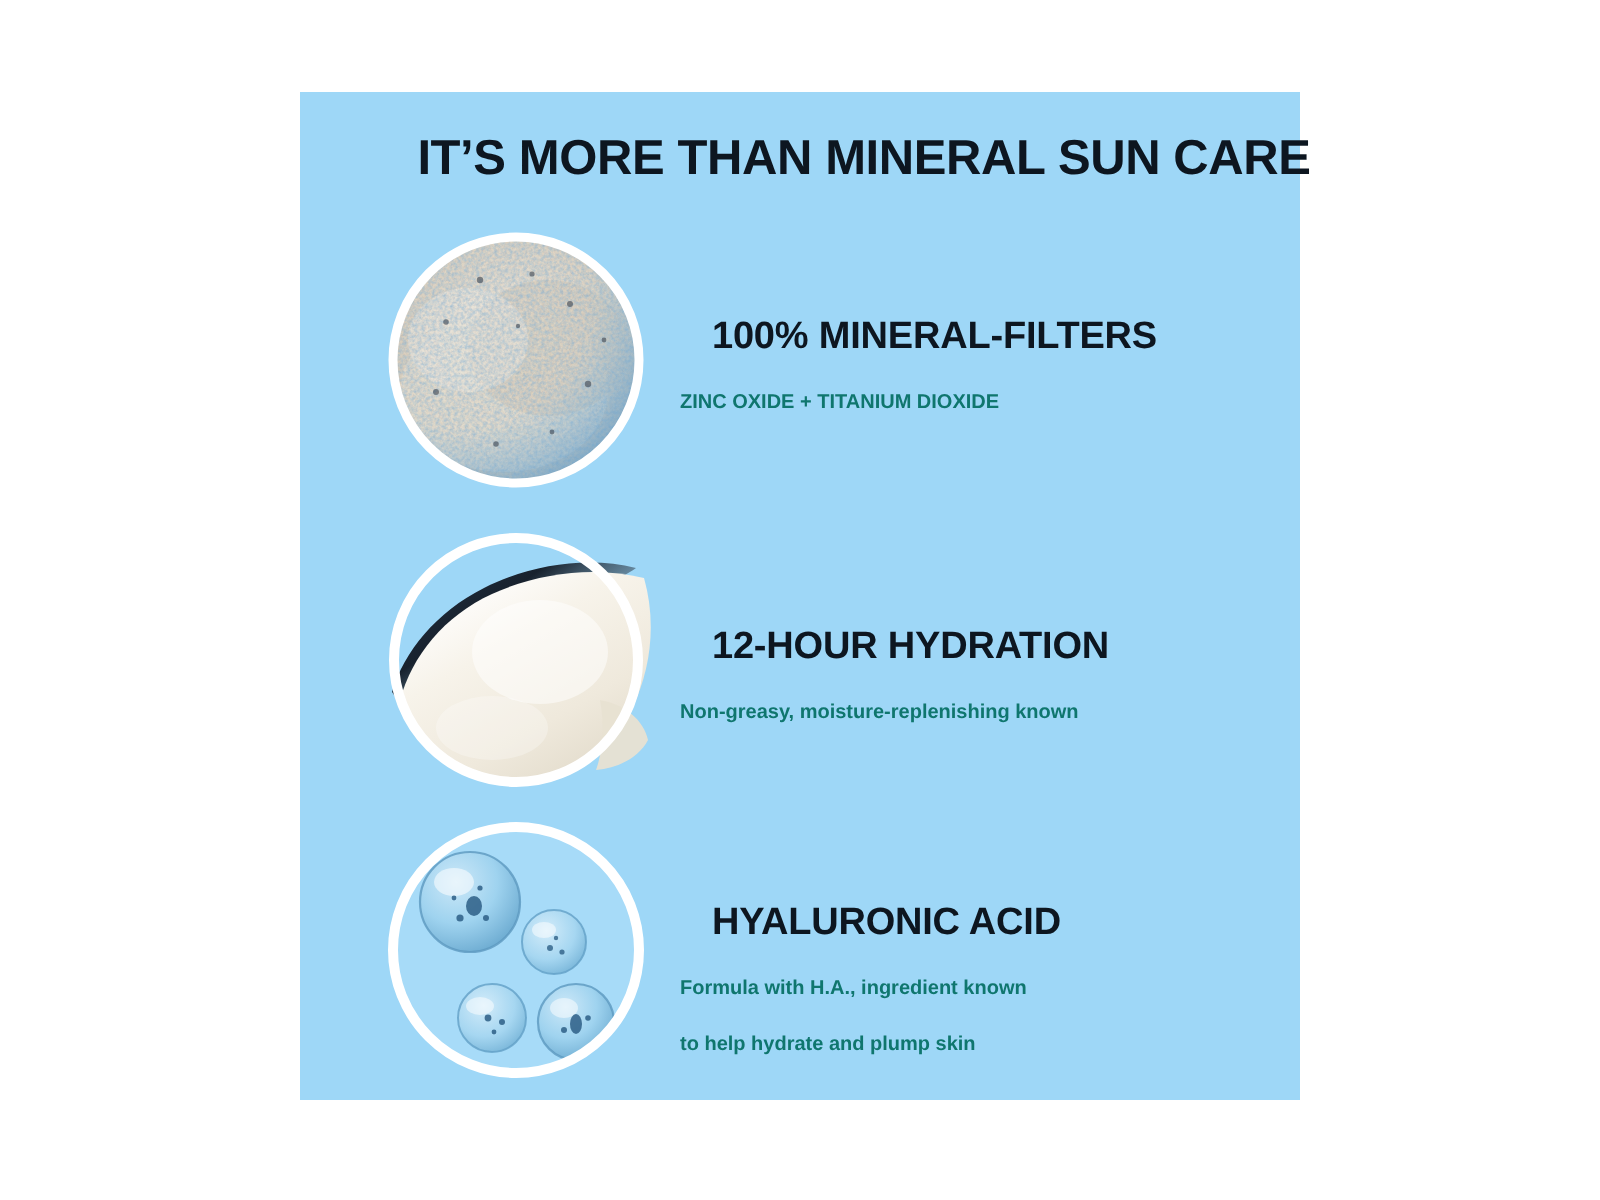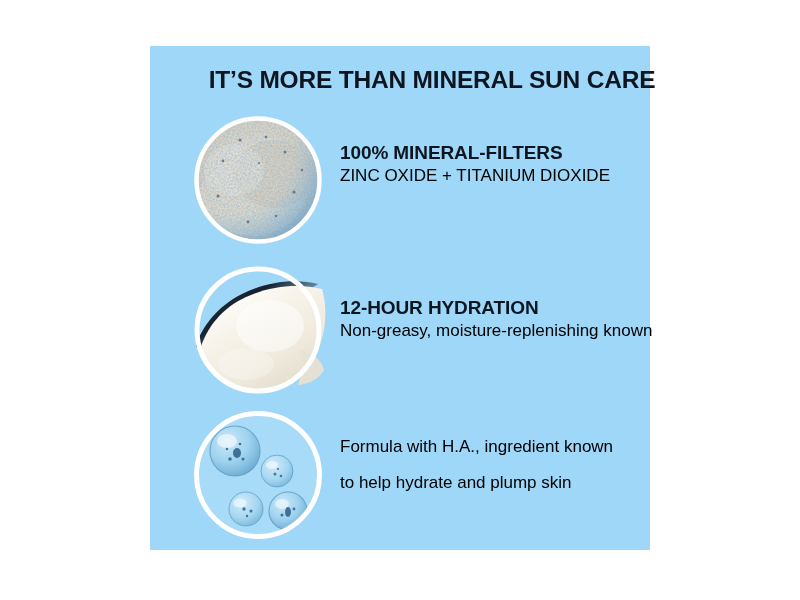--- a/index.html
+++ b/index.html
@@ -88,26 +88,26 @@
   #row-1 .txt { top: 32px; }
   #row-2 .txt { top: 25px; }
 
   .f-title {
     font-size: 19px;
     font-weight: 800;
     color: #0d1620;
     letter-spacing: -0.1px;
     line-height: 1.15;
     white-space: nowrap;
-    margin: 0;
+    margin: 16px;
   }
   .f-sub {
-    font-size: 17px;
-    font-weight: 400;
-    color: #000000;
+    font-size: 10px;
+    font-weight: 700;
+    color: #0f766e;
     line-height: 1.2;
     margin: 2px 0 0 0;
     white-space: nowrap;
   }
 </style>
 </head>
 <body>
 
 <div id="canvas">
 
@@ -298,19 +298,20 @@
                   <circle cx="112" cy="110" r="1.4"></circle>
               </g>
             </g>
           </g>
 
           <circle cx="76" cy="76" r="61.5" fill="none" stroke="#ffffff" stroke-width="5"></circle>
         </svg>
       </div>
 
       <div class="txt">
+        <div class="f-title">HYALURONIC ACID</div>
         <div class="f-sub">Formula with H.A., ingredient known</div>
         <div class="f-sub" style="margin-top:16px;">to help hydrate and plump skin</div>
       </div>
     </div>
 
   </div>
 </div>
 
 </body></html>

